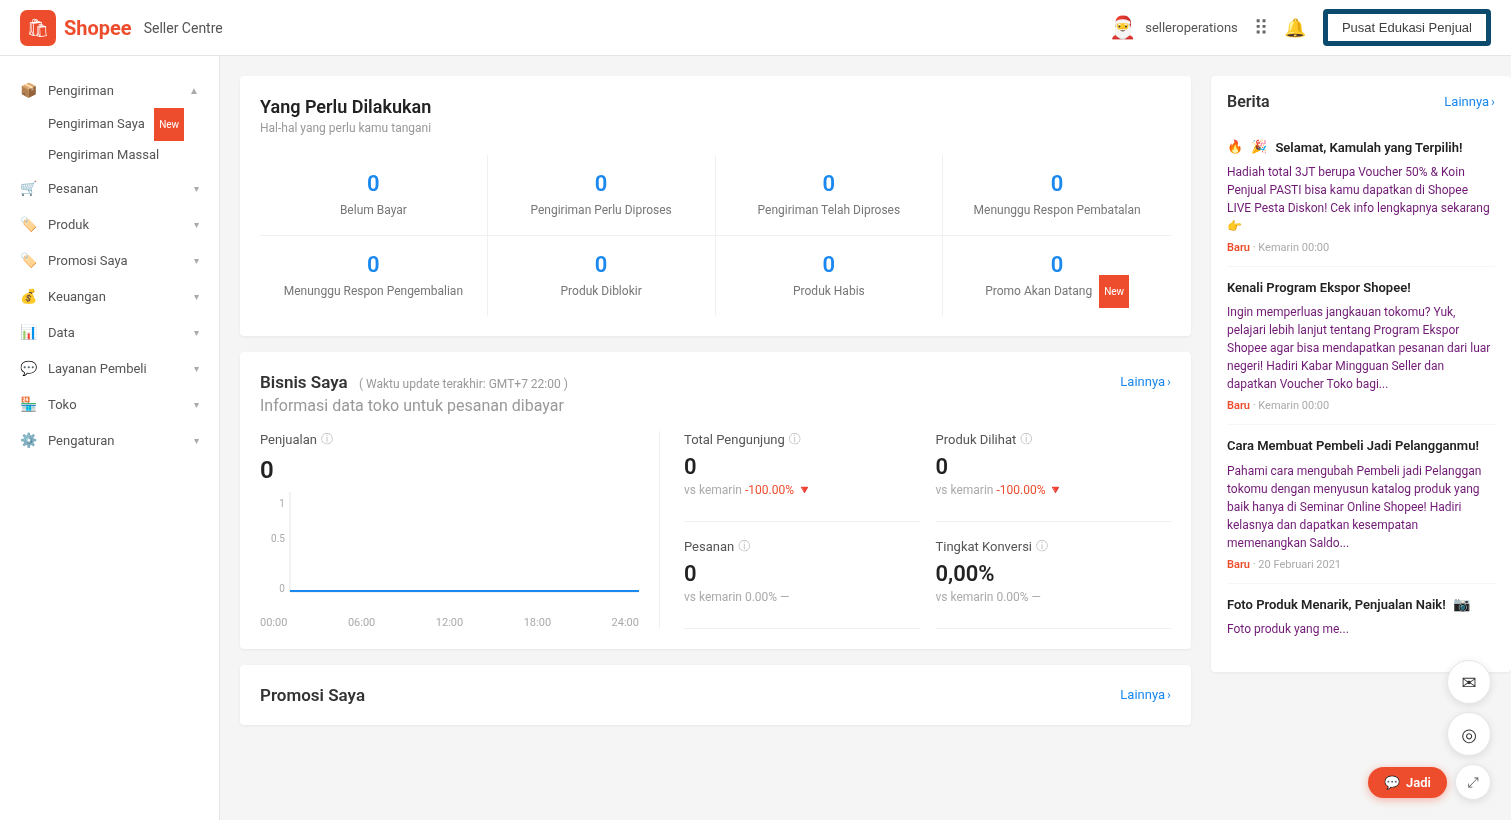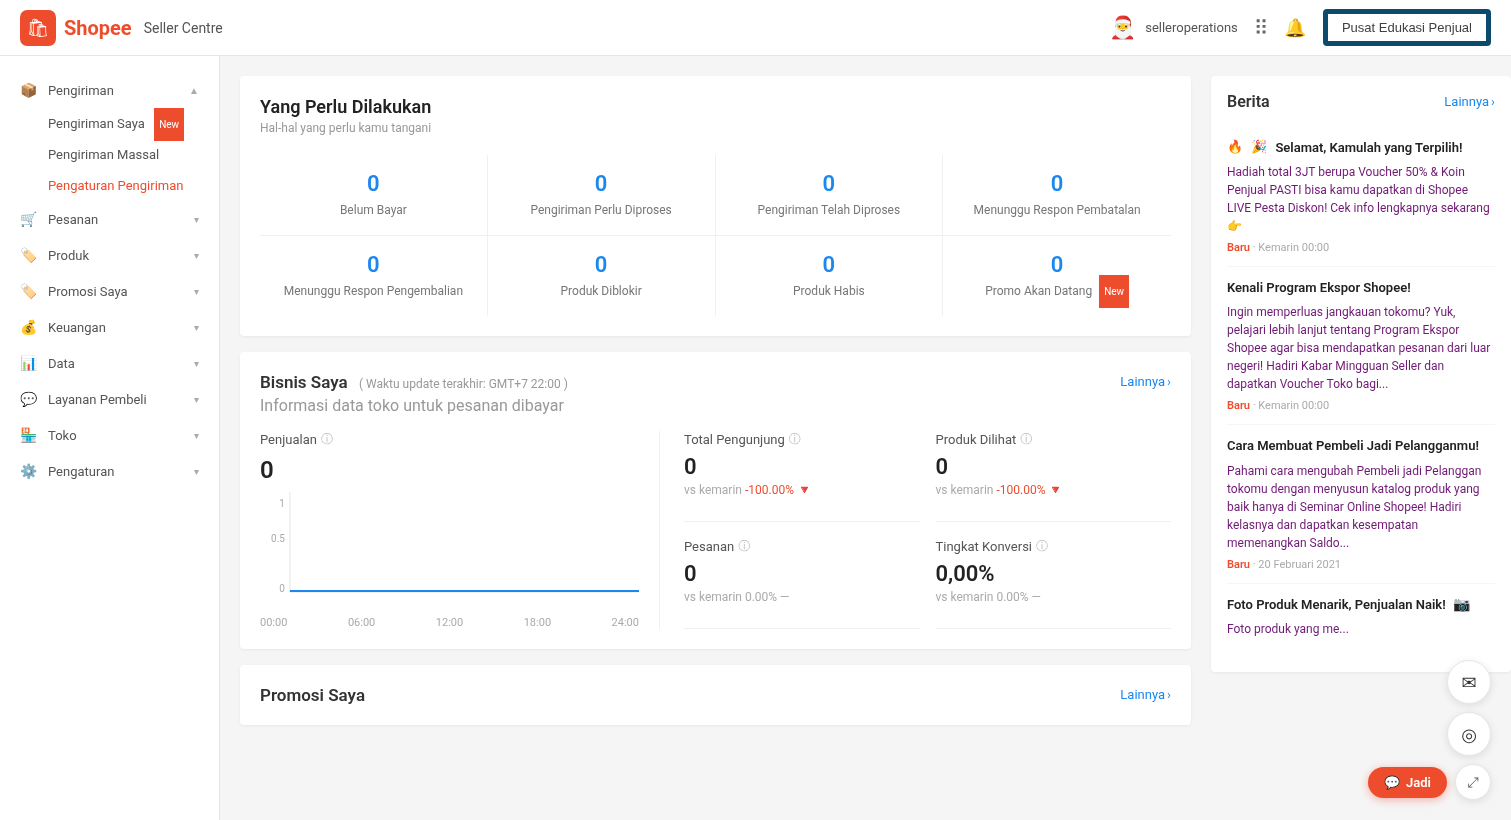--- a/index.html
+++ b/index.html
@@ -164,21 +164,20 @@
       <div class="sidebar-item-left">
         <span class="sidebar-icon">📦</span>
         <span class="sidebar-label">Pengiriman</span>
       </div>
       <span class="sidebar-chevron">▲</span>
     </div>
     <div class="sidebar-sub-item">
       Pengiriman Saya <span class="badge-new">New</span>
     </div>
     <div class="sidebar-sub-item">Pengiriman Massal</div>
-    <div class="sidebar-sub-item" style="color:#ee4d2d;">Pengaturan Pengiriman</div>
 
     <div class="sidebar-item">
       <div class="sidebar-item-left">
         <span class="sidebar-icon">🛒</span>
         <span class="sidebar-label">Pesanan</span>
       </div>
       <span class="sidebar-chevron">▾</span>
     </div>
 
     <div class="sidebar-item">

